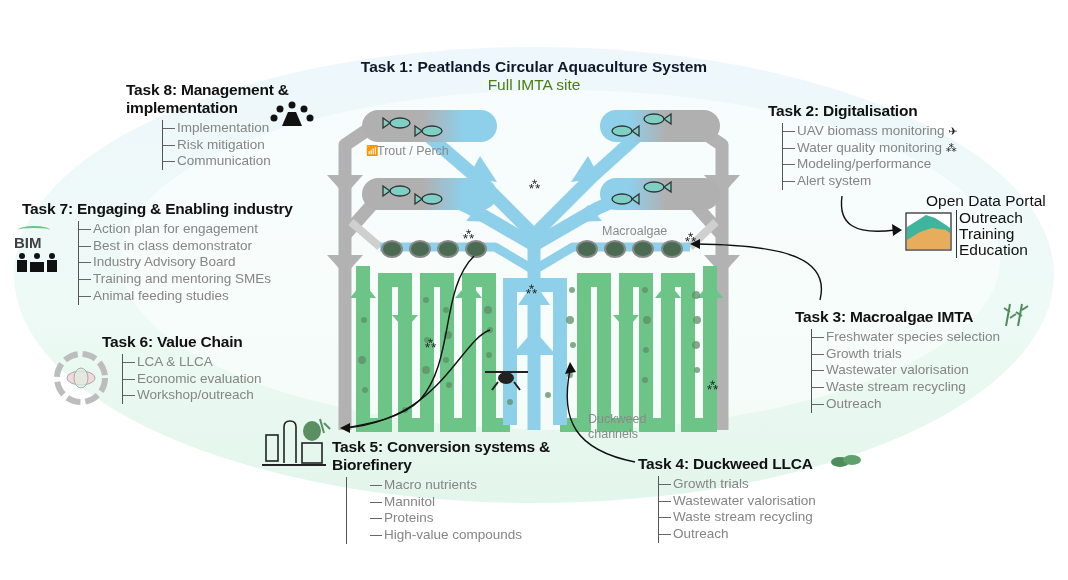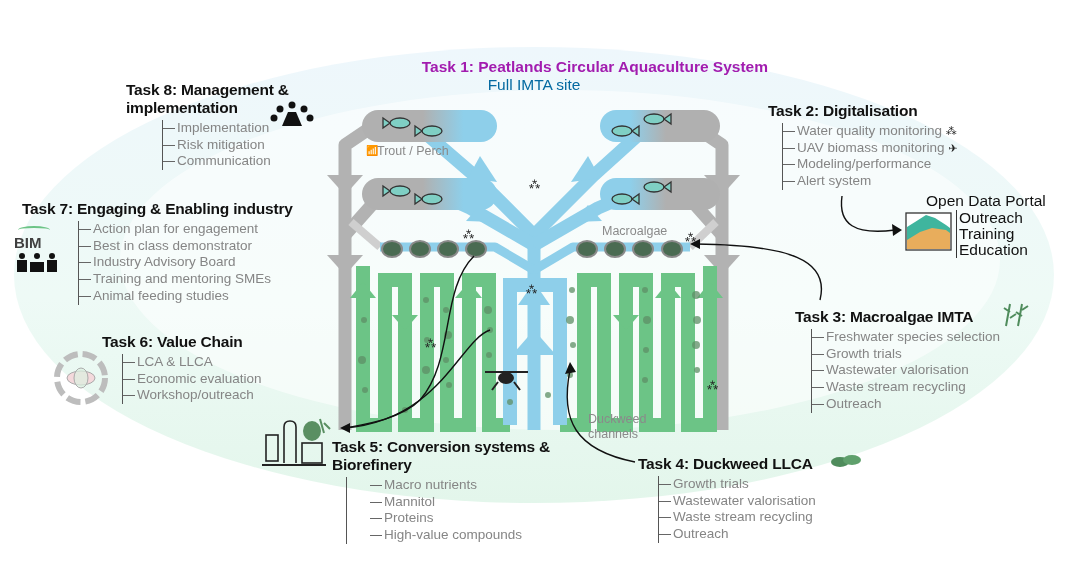--- a/index.html
+++ b/index.html
@@ -7,22 +7,22 @@
            font-family: "Liberation Sans", "DejaVu Sans", sans-serif; }
     #bg { position: absolute; left: 0; top: 0; }
     .task { position: absolute; }
     .task-title { font-weight: bold; color: #111; font-size: 15.5px; line-height: 18px; letter-spacing: -0.2px; }
     .items { position: relative; margin-top: 3px; padding-left: 14px; border-left: 1.5px solid #555; }
     .item { position: relative; color: #858585; font-size: 13.5px; line-height: 16.7px; white-space: nowrap; }
     .item::before { content: ""; position: absolute; left: -14px; top: 8px; width: 12px; border-top: 1.5px solid #666; }
     .items .item:last-child::before { top: 8px; }
     .label { position: absolute; color: #8a8a8a; font-size: 12.5px; line-height: 15px; }
     .center-title { position: absolute; left: 300px; width: 468px; text-align: center; }
-    .center-title .t1 { font-weight: bold; font-size: 15.5px; color: #a21caf; text-align: right; }
-    .center-title .t2 { font-size: 15.5px; color: #0369a1; }
+    .center-title .t1 { font-weight: bold; font-size: 15.5px; color: #0f172a; }
+    .center-title .t2 { font-size: 15.5px; color: #4d7c0f; }
     .portal { position: absolute; color: #111; font-size: 15.5px; line-height: 16px; }
     .portal-list { position: absolute; color: #111; font-size: 15.5px; line-height: 16px; border-left: 1.5px solid #333; padding-left: 2px; }
     svg text { font-family: "Liberation Sans", sans-serif; }
   </style>
 </head>
 <body>
 
 <svg id="bg" width="1068" height="580" viewBox="0 0 1068 580">
   <defs>
     <linearGradient id="fishGradL" x1="0" x2="1" y1="0" y2="0">
@@ -335,22 +335,22 @@
   </div>
 </div>
 <svg style="position:absolute; left:1000px; top:300px;" width="30" height="28" stroke="#4f8c5c" stroke-width="2" fill="none">
   <path d="M6 26 L10 4 M10 12 L4 8 M10 18 L16 14"></path>
   <path d="M18 26 L22 4 M22 10 L28 6 M22 16 L16 12"></path>
 </svg>
 
 <div class="task" style="left:768px; top:102px;">
   <div class="task-title">Task 2: Digitalisation</div>
   <div class="items" style="margin-left:14px;">
+    <div class="item"><span>UAV biomass monitoring</span> <span style="color:#222; font-size:11px;">✈</span></div>
     <div class="item"><span>Water quality monitoring</span> <span style="color:#222; font-size:11px;">⁂</span></div>
-    <div class="item"><span>UAV biomass monitoring</span> <span style="color:#222; font-size:11px;">✈</span></div>
     <div class="item">Modeling/performance</div>
     <div class="item">Alert system</div>
   </div>
 </div>
 
 <div class="portal" style="left:926px; top:193px;">Open Data Portal</div>
 <div class="portal-list" style="left:956px; top:210px;">
   <div>Outreach</div>
   <div>Training</div>
   <div>Education</div>

